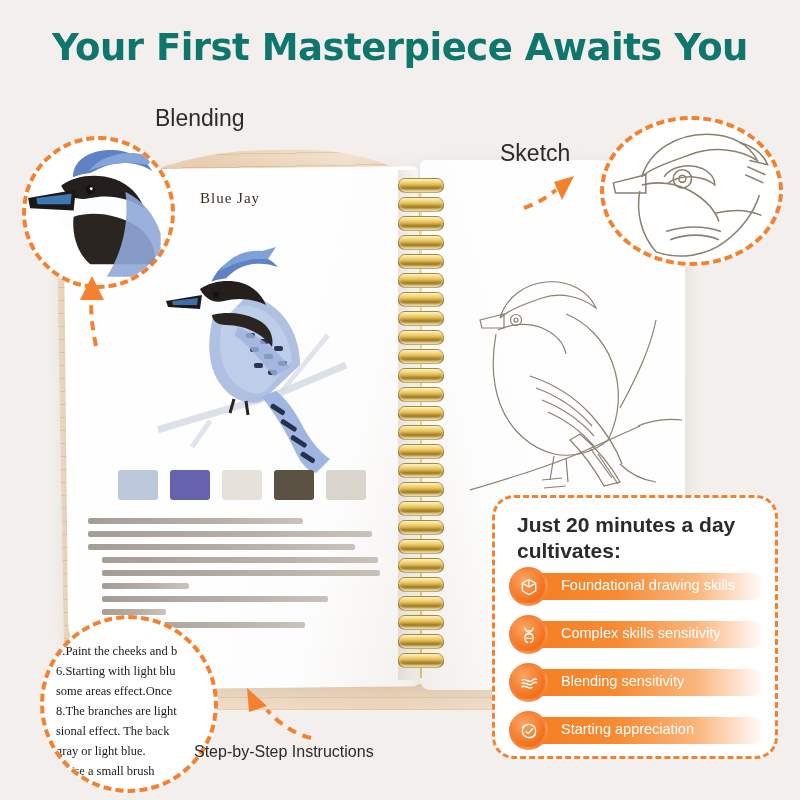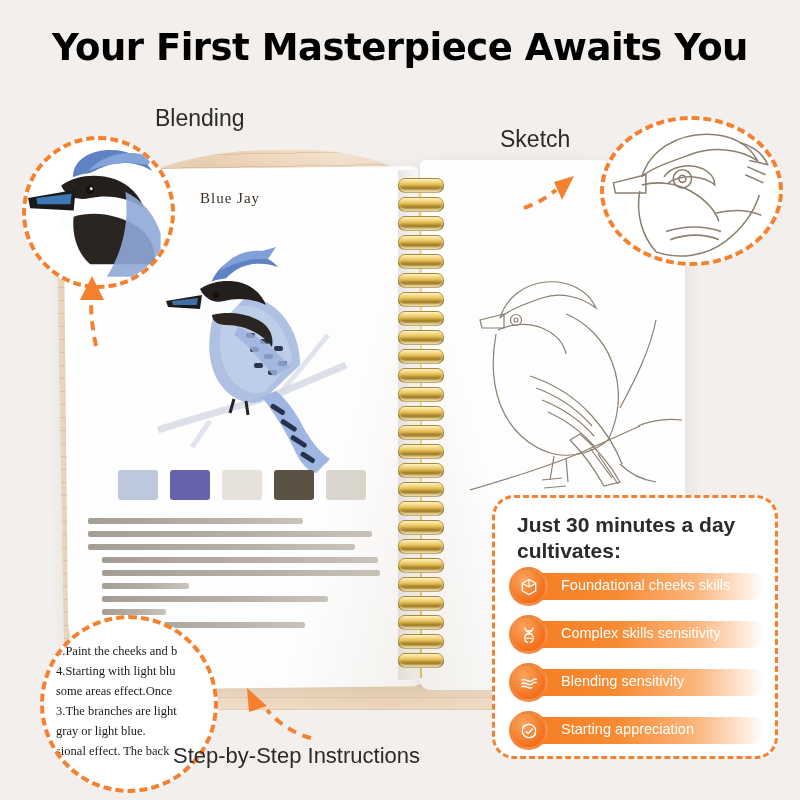--- a/index.html
+++ b/index.html
@@ -7,29 +7,29 @@
     width:800px;height:800px;overflow:hidden;
     background:#f2efec;
     font-family:"Liberation Sans", sans-serif;
     position:relative;
   }
   .stage{position:absolute;left:0;top:0;width:800px;height:800px;}
 
   
   .title{
     position:absolute;left:0;top:26px;width:800px;text-align:center;
-    font-size:37px;font-weight:bold;letter-spacing:-0.5px;color:#000000;
+    font-size:37px;font-weight:bold;letter-spacing:-0.5px;color:#0f766e;
     font-family:"DejaVu Sans", sans-serif;
   }
 
   
   .label{position:absolute;color:#2b2b2b;font-size:23px;font-family:"Liberation Sans",sans-serif;}
   #lbl-example{left:155px;top:105px;}
-  #lbl-sketch{left:500px;top:126px;}
-  #lbl-steps{left:173px;top:743px;font-size:22px;}
+  #lbl-sketch{left:500px;top:140px;}
+  #lbl-steps{left:194px;top:743px;font-size:16px;}
 
   
   .desk{
     position:absolute;left:60px;top:150px;width:420px;height:550px;
     background:
       repeating-linear-gradient(0deg, rgba(196,150,104,.30) 0 1px, rgba(0,0,0,0) 1px 13px),
       linear-gradient(90deg,#f0dcc4 0%,#ead0b2 35%,#f3e2cf 70%,#e6cdae 100%);
     border-radius:210px 180px 30px 30px/120px 120px 40px 40px;
     transform:rotate(-1deg);
   }
@@ -299,54 +299,55 @@
         <path d="M118 120 C134 108 146 92 152 74"></path>
         <path d="M60 110 C78 104 98 104 114 110 M64 118 C80 112 98 112 112 118"></path>
         <path d="M108 92 C124 88 140 88 154 94"></path>
       </g>
     </svg>
   </div>
 
   <div class="mag" id="mag-steps">
     <div class="steptext">
         <div>1.Paint the cheeks and b</div>
-        <div>4.Starting with light blu</div>
+        <div>6.Starting with light blu</div>
         <div>some   areas effect.Once</div>
-        <div>3.The branches are light</div>
+        <div>8.The branches are light</div>
+        <div>sional effect. The back</div>
         <div>gray or light blue.</div>
-        <div>sional effect. The back</div>
+        <div>4.Use a small brush</div>
       </div>
   </div>
 
   <svg style="position:absolute;left:50px;top:270px;width:90px;height:80px;" viewBox="0 0 90 80">
     <path d="M46 76 C42 56 40 40 42 24" stroke="#f5812f" stroke-width="4" stroke-dasharray="9 7" fill="none"></path>
     <path d="M42 6 L54 30 L30 30Z" fill="#f5812f"></path>
   </svg>
 
   <svg style="position:absolute;left:520px;top:160px;width:90px;height:60px;" viewBox="0 0 90 60">
     <path d="M4 48 C16 44 26 38 36 30" stroke="#f5812f" stroke-width="4" stroke-dasharray="9 7" fill="none"></path>
     <path d="M54 16 L42 40 L34 22Z" fill="#f5812f"></path>
   </svg>
 
   <svg style="position:absolute;left:215px;top:660px;width:110px;height:90px;" viewBox="0 0 110 90">
     <path d="M96 78 C80 74 64 64 52 50" stroke="#f5812f" stroke-width="4" stroke-dasharray="9 7" fill="none"></path>
     <path d="M32 28 L52 46 L34 52Z" fill="#f5812f"></path>
   </svg>
 
   <div class="card">
-    <h2>Just 30 minutes a day cultivates:</h2>
+    <h2>Just 20 minutes a day cultivates:</h2>
     <div id="pill-holder">
         <div class="pill" style="top: 75px;">
           <div class="badge">
             <svg viewBox="0 0 24 24">
               <path d="M12 3 L20 7.5 V16.5 L12 21 L4 16.5 V7.5Z" fill="none" stroke="#fff" stroke-width="1.6"></path>
               <path d="M12 3 L12 12 L4 7.5 M12 12 L20 7.5" fill="none" stroke="#fff" stroke-width="1.4"></path>
             </svg>
           </div>
-          <span>Foundational cheeks skills</span>
+          <span>Foundational drawing skills</span>
         </div>
         <div class="pill" style="top: 123px;">
           <div class="badge">
             <svg viewBox="0 0 24 24">
               <path d="M7 3 C7 9 17 9 17 15 C17 19 15 21 13 21" fill="none" stroke="#fff" stroke-width="1.6"></path>
               <path d="M17 3 C17 9 7 9 7 15 C7 19 9 21 11 21" fill="none" stroke="#fff" stroke-width="1.6"></path>
               <path d="M8 7 H16 M7.6 11 H16.4 M8.6 16 H15.4" stroke="#fff" stroke-width="1.3"></path>
             </svg>
           </div>
           <span>Complex skills sensitivity</span>

